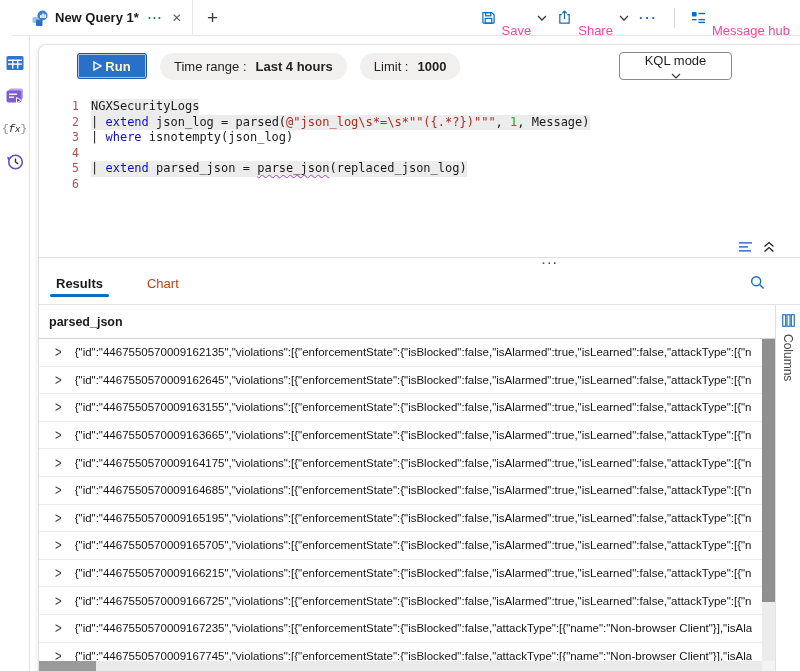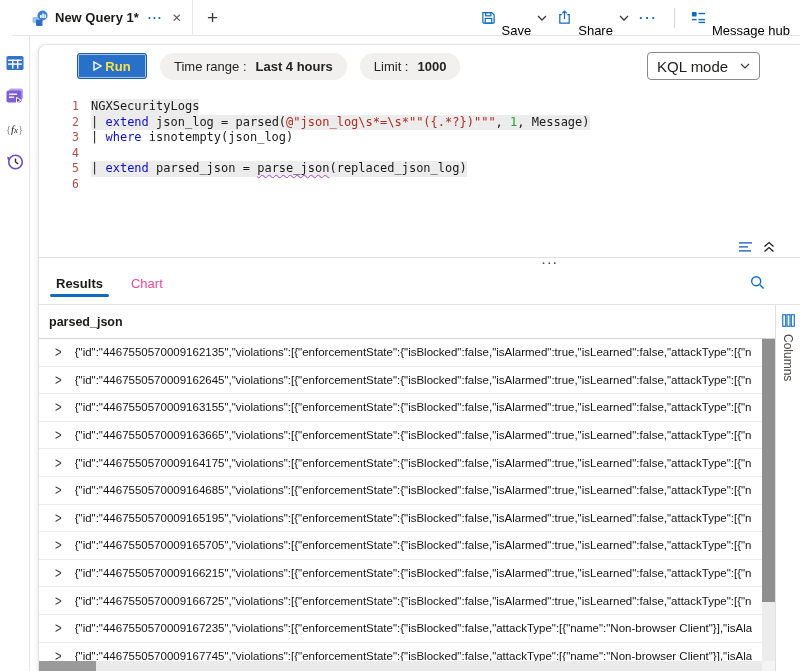--- a/index.html
+++ b/index.html
@@ -10,50 +10,50 @@
   .topbar{position:absolute;top:0;left:12px;right:0;height:36px;background:#fff;
     border-bottom:1px solid #e5e5e5;display:flex;align-items:center;}
   .qtab{display:flex;align-items:center;gap:7px;height:36px;padding:0 10px 0 14px;
     border-right:1px solid #e8e8e8;margin-left:6px;}
   .qtab-title{font-size:13px;font-weight:700;color:#1b1a19;}
   .tab-dots{color:var(--accent);font-weight:700;letter-spacing:1px;font-size:12px;margin-left:2px;cursor:pointer;}
   .tab-close{color:#5f5e5c;font-size:12px;margin-left:2px;cursor:pointer;}
   .newtab{font-size:19px;font-weight:300;color:#3b3a39;margin-left:14px;cursor:pointer;line-height:1;}
   .top-actions{margin-left:auto;display:flex;align-items:center;gap:10px;padding-right:10px;font-size:13px;}
   .action{display:flex;align-items:center;gap:6px;cursor:pointer;}
-  .action-label{color:#000000;margin-top:25px;}
+  .action-label{color:#ec4899;margin-top:25px;}
   .vdiv{width:1px;height:20px;background:#d6d6d6;margin:0 6px;}
   .more-dots{color:var(--accent);font-weight:700;letter-spacing:2px;cursor:pointer;}
 
   
   .rail{position:absolute;top:36px;left:0;width:30px;bottom:0;background:#fff;
     border-right:1px solid #e5e5e5;display:flex;flex-direction:column;align-items:center;
     padding-top:18px;gap:15px;}
   .rail-item{width:20px;height:18px;display:flex;align-items:center;justify-content:center;cursor:pointer;}
-  .fx-text{font-size:11px;color:#201f1e;font-family:Liberation Serif, serif;}
+  .fx-text{font-size:11px;color:#201f1e;font-family:Liberation Mono, monospace;}
   .fx-text .brace{color:#8a8886;font-style:normal;}
   .fx-text .fx{font-style:italic;}
 
   
   .card{position:absolute;left:38px;top:44px;width:762px;height:627px;background:#fff;
     border:1px solid #e2e2e2;border-right:none;border-bottom:none;
     border-top-left-radius:8px;box-shadow:-1px 1px 4px rgba(0,0,0,.08);}
 
   
   .toolbar{position:absolute;top:0;left:0;right:0;height:42px;display:flex;align-items:center;
     padding-left:38px;}
   .run-btn{width:70px;height:26px;background:var(--runbg);border:1px solid #1d5aa8;border-radius:3px;
-    box-shadow:inset 0 0 0 1px rgba(255,255,255,.6);color:#fde047;font-size:13px;font-weight:600;
+    box-shadow:inset 0 0 0 1px rgba(255,255,255,.6);color:#fef9c3;font-size:13px;font-weight:600;
     display:flex;align-items:center;justify-content:center;gap:3px;cursor:pointer;}
   .pill{background:#f1f0ef;border-radius:14px;height:27px;display:flex;align-items:center;
     padding:0 14px;font-size:13px;color:#252423;gap:9px;margin-left:13px;cursor:pointer;}
   .pill b{font-weight:700;}
-  .mode-select{margin-left:auto;margin-right:40px;width:113px;height:28px;border:1px solid #8a8886;
+  .mode-select{margin-left:auto;margin-right:68px;width:113px;height:28px;border:1px solid #8a8886;
     border-radius:4px;display:flex;align-items:center;justify-content:space-between;
-    padding:0 9px;font-size:15px;color:#201f1e;cursor:pointer;background:#fff;}
+    padding:0 9px;font-size:13px;color:#201f1e;cursor:pointer;background:#fff;flex-direction:column;}
 
   
   .editor{position:absolute;top:42px;left:0;right:0;height:170px;padding-top:12px;
     font-family:"DejaVu Sans Mono",monospace;font-size:12px;}
   .ed-line{display:flex;height:15.6px;line-height:15.6px;white-space:pre;}
   .ed-num{width:28px;margin-left:12px;text-align:right;color:var(--lnum);font-size:11.5px;
     font-family:"DejaVu Sans Mono",monospace;flex:none;}
   .ed-code{margin-left:12px;}
   .ed-code.hl{background:#ececec;}
   .tok-plain{color:#1b1a19;}
@@ -62,23 +62,23 @@
   .tok-num{color:var(--num);}
   .wavy{text-decoration:underline wavy #a24bc9;text-decoration-thickness:1px;text-underline-offset:2px;}
 
   .edit-actions{position:absolute;top:196px;right:25px;display:flex;align-items:center;gap:9px;}
   .edit-actions span{cursor:pointer;display:flex;}
 
   
   .results{position:absolute;top:212px;left:0;right:0;bottom:0;border-top:1px solid #e1e1e1;}
   .split-handle{position:absolute;top:0px;left:503px;color:#55504c;font-weight:700;
     letter-spacing:2px;font-size:11px;line-height:10px;cursor:row-resize;}
-  .rtabs{position:relative;height:47px;display:flex;align-items:flex-end;padding-left:17px;gap:28px;
+  .rtabs{position:relative;height:47px;display:flex;align-items:flex-end;padding-left:17px;gap:44px;
     border-bottom:1px solid #e3e3e3;}
-  .rtab{font-size:13px;color:#ec4899;padding-bottom:13px;position:relative;cursor:pointer;}
+  .rtab{font-size:13px;color:#c2410c;padding-bottom:13px;position:relative;cursor:pointer;}
   .rtab.active{font-weight:700;color:#1b1a19;}
   .rtab.active::after{content:"";position:absolute;left:-6px;right:-6px;bottom:7px;height:3px;
     border-radius:2px;background:var(--accent);}
   .search-btn{position:absolute;right:35px;top:17px;cursor:pointer;}
 
   .grid-area{position:absolute;left:0;top:47px;right:25px;bottom:0;overflow:hidden;}
   .ghead{height:34px;display:flex;align-items:center;padding-left:10px;
     font-size:12.5px;font-weight:700;color:#1b1a19;border-bottom:1px solid #d2d2d2;}
   .grid-rows{position:absolute;top:34px;left:0;right:13px;bottom:10px;overflow:hidden;}
   .grid-row{height:27.6px;display:flex;align-items:center;padding:0 10px 0 16px;gap:13px;

